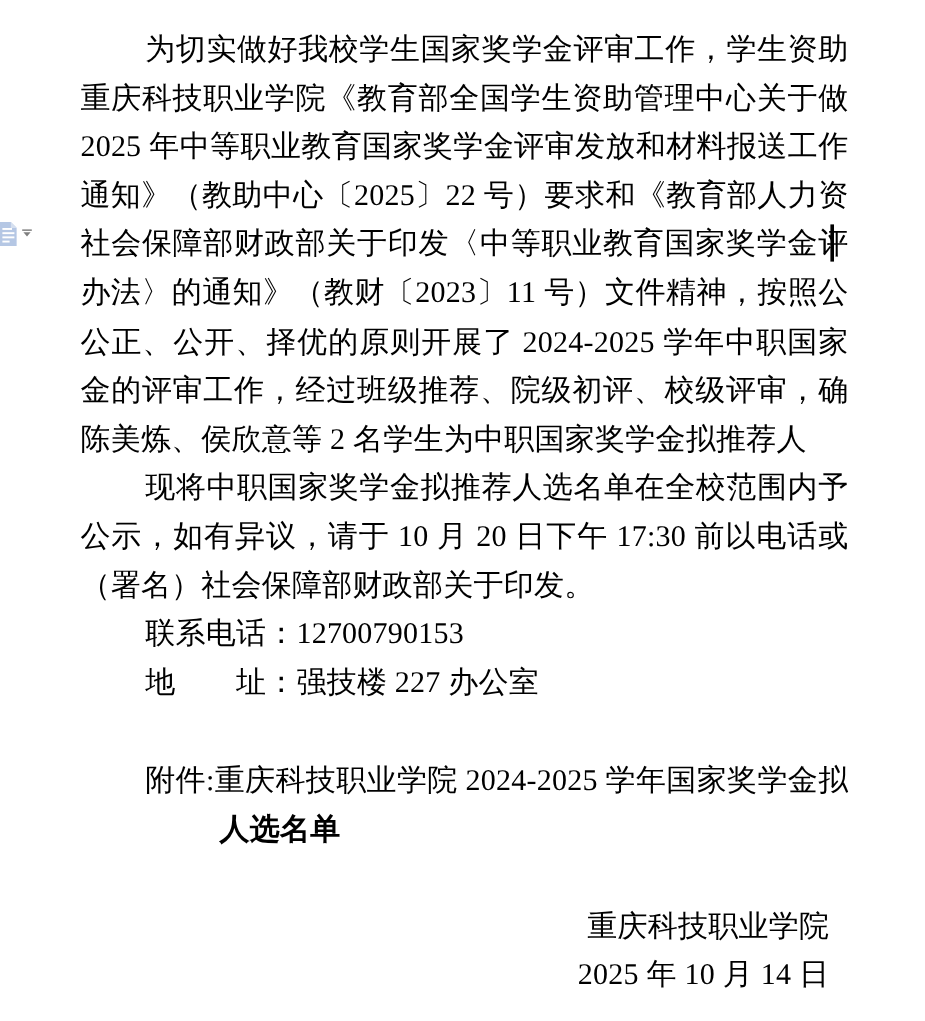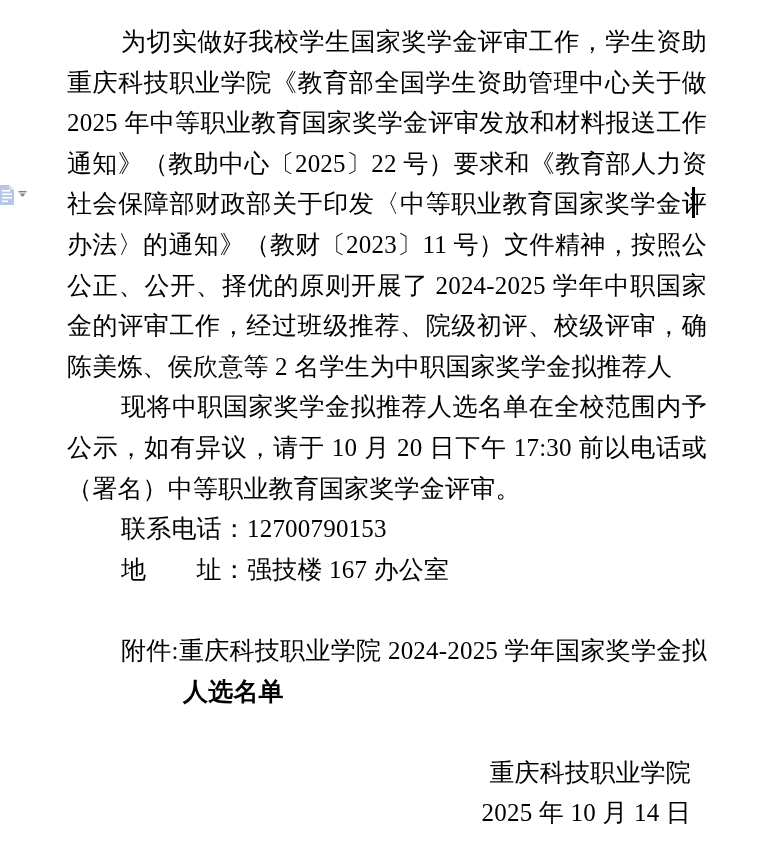--- a/index.html
+++ b/index.html
@@ -91,23 +91,23 @@
     <div class="ln just">重庆科技职业学院《教育部全国学生资助管理中心关于做好</div>
     <div class="ln just">2025 年中等职业教育国家奖学金评审发放和材料报送工作的</div>
     <div class="ln just">通知》（教助中心〔2025〕22 号）要求和《教育部人力资源</div>
     <div class="ln just">社会保障部财政部关于印发〈中等职业教育国家奖学金评审</div>
     <div class="ln just">办法〉的通知》（教财〔2023〕11 号）文件精神，按照公平、</div>
     <div class="ln just">公正、公开、择优的原则开展了 2024-2025 学年中职国家奖学</div>
     <div class="ln just">金的评审工作，经过班级推荐、院级初评、校级评审，确定</div>
     <div class="ln">陈美炼、侯欣意等 2 名学生为中职国家奖学金拟推荐人选。</div>
     <div class="ln ind just">现将中职国家奖学金拟推荐人选名单在全校范围内予以</div>
     <div class="ln just">公示，如有异议，请于 10 月 20 日下午 17:30 前以电话或书面</div>
-    <div class="ln">（署名）中等职业教育国家奖学金评审。</div>
+    <div class="ln">（署名）社会保障部财政部关于印发。</div>
     <div class="ln ind">联系电话：12700790153</div>
-    <div class="ln ind">地　　址：强技楼 167 办公室</div>
+    <div class="ln ind">地　　址：强技楼 227 办公室</div>
     <div class="blank"></div>
     <div class="ln ind just">附件:重庆科技职业学院 2024-2025 学年国家奖学金拟推荐</div>
     <div class="ln ind4">人选名单</div>
     <div class="blank"></div>
     <div class="ln right">重庆科技职业学院</div>
     <div class="ln right">2025 年 10 月 14 日</div>
   </div>
 
 </div>
 

